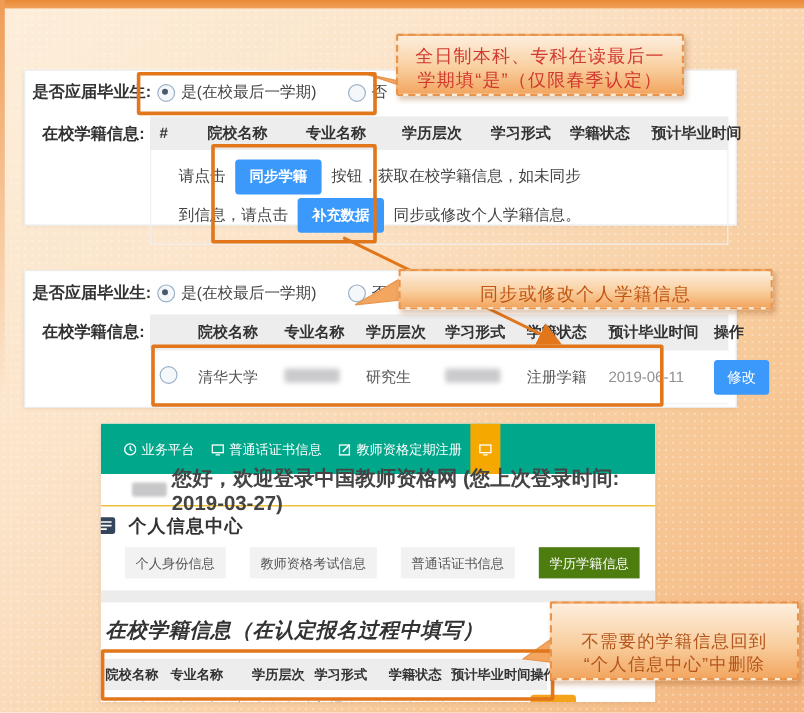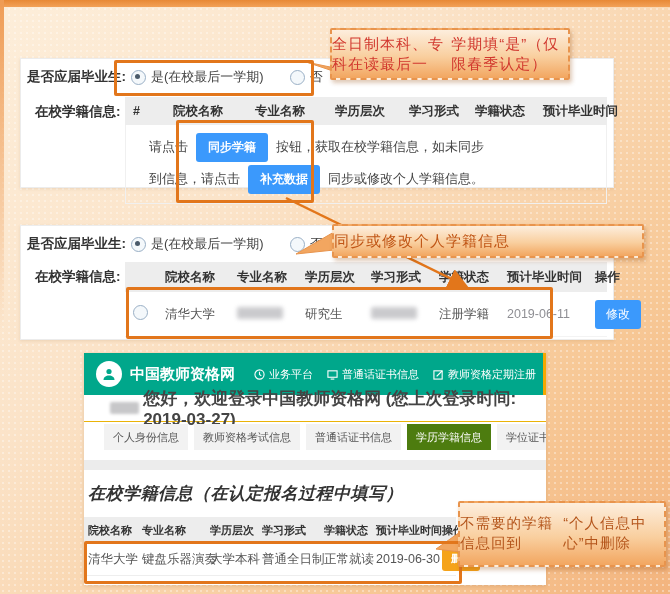--- a/index.html
+++ b/index.html
@@ -65,21 +65,21 @@
   .nav-item{display:flex;align-items:center;gap:4px;padding:0 7px;white-space:nowrap;cursor:pointer;}
   .nav-item.active{background:#f5a800;}
   .nav-item svg{flex:none;}
   .welcome{height:26px;display:flex;align-items:center;padding-left:26px;font-size:17px;
     font-weight:bold;color:#444;border-bottom:1px solid #eab308;}
   .name-blob{display:inline-block;width:34px;height:12px;background:#c7c7c9;border-radius:2px;
     filter:blur(1.5px);margin-right:4px;}
   .heading-row{height:32px;display:flex;align-items:center;gap:10px;margin-left:-5px;padding-left:0;}
   .list-icon{width:18px;height:16px;flex:none;}
   .heading-title{font-size:15px;font-weight:bold;color:#333;letter-spacing:1px;}
-  .tabs{display:flex;gap:6px;padding-left:20px;margin-top:2px;}
+  .tabs{display:flex;gap:20px;padding-left:20px;margin-top:2px;}
   .tab{height:26px;display:flex;align-items:center;padding:0 9px;background:#f2f2f2;color:#555;
     font-size:11px;cursor:pointer;white-space:nowrap;}
   .tab.active{background:#4d7c0f;color:#fff;}
   .gray-strip{height:10px;background:#ececec;margin-top:10px;}
   .sub-title{font-size:17px;font-weight:bold;color:#333;margin:12px 0 12px 4px;letter-spacing:.5px;font-style:italic;}
   .tbl3{width:372px;font-size:11px;color:#555;}
   .tbl3 .thead{height:26px;font-size:11px;}
   .p3c0{width:50px;padding-left:4px;} .p3c1{width:64px;} .p3c2{width:48px;} .p3c3{width:58px;}
   .p3c4{width:48px;} .p3c5{width:62px;} .p3c6{width:42px;}
   .tbl3 .trow{height:32px;border-bottom:1px solid #eee;}
@@ -89,21 +89,21 @@
   
   #overlay-svg{position:absolute;left:0;top:0;z-index:5;pointer-events:none;}
   .hbox{position:absolute;border:3px solid #e2761b;border-radius:2px;z-index:6;pointer-events:none;}
   #hb1{left:114px;top:60px;width:194px;height:30px;}
   #hb2{left:176px;top:120px;width:132px;height:77px;}
   #hb3{left:126px;top:287px;width:421px;height:46px;}
   #hb4{left:84px;top:541px;width:372px;height:37px;}
   .callout{position:absolute;z-index:7;border:2px dashed #e8944d;border-radius:2px;
     background:linear-gradient(180deg,#fdeedd 0%,#f9cf9f 55%,#f2a660 100%);
     box-shadow:2px 3px 4px rgba(150,75,15,.three);box-shadow:2px 3px 4px rgba(150,75,15,.3);
-    display:flex;flex-direction:row;justify-content:space-between;align-items:center;
+    display:flex;flex-direction:column;justify-content:flex-end;align-items:center;
     letter-spacing:1px;line-height:1.35;}
   #callout-top{left:330px;top:28px;width:236px;height:48px;color:#d1382e;font-size:15px;}
   #callout-mid{left:332px;top:224px;width:308px;height:30px;color:#c05515;font-size:15px;}
   #callout-bot{left:458px;top:501px;width:204px;height:62px;color:#b4551b;font-size:14.5px;}
 </style>
 </head>
 <body>
 
 <div id="stage">
   <div class="top-strip"></div>
@@ -171,29 +171,20 @@
         <span class="td p2c4"><span class="blur-blob"></span></span>
         <span class="td p2c5">注册学籍</span>
         <span class="td p2c6 semi-blur">2019-06-11</span>
         <span class="td p2c7"><span class="btn-edit">修改</span></span>
       </div>
     </div>
   </div>
 
   <div id="panel3">
     <div class="site-header">
-      <div class="brand">
-        <span class="logo">
-          <svg width="16" height="16" viewBox="0 0 16 16">
-              <circle cx="8" cy="5.5" r="2.6" fill="#00a78b"></circle>
-              <path d="M2.5 14c0-3 2.5-4.6 5.5-4.6s5.5 1.6 5.5 4.6z" fill="#00a78b"></path>
-            </svg>
-        </span>
-        <span class="site-name">中国教师资格网</span>
-      </div>
       <div class="nav">
         <span class="nav-item">
           <svg width="11" height="11" viewBox="0 0 12 12">
               <circle cx="6" cy="6" r="5" fill="none" stroke="#fff" stroke-width="1.2"></circle>
               <path d="M6 3v3l2 1.5" fill="none" stroke="#fff" stroke-width="1.2"></path>
             </svg>
           <span>业务平台</span>
         </span>
         <span class="nav-item">
           <svg width="11" height="11" viewBox="0 0 12 12">
@@ -215,20 +206,27 @@
               <path d="M4 11h4" stroke="#fff" stroke-width="1.2"></path>
             </svg>
 
         </span>
 
       </div>
     </div>
     <div class="welcome">
       <span class="name-blob"></span>
       <span>您好，欢迎登录中国教师资格网 (您上次登录时间: 2019-03-27)</span>
+    </div>
+    <div class="heading-row">
+      <svg class="list-icon" viewBox="0 0 18 16">
+          <rect x="0" y="1" width="17" height="14" rx="2" fill="#33465b"></rect>
+          <path d="M4 5h10M4 8h10M4 11h6" stroke="#fff" stroke-width="1.4"></path>
+        </svg>
+      <span class="heading-title">个人信息中心</span>
     </div>
     <div class="tabs">
       <span class="tab">个人身份信息</span>
       <span class="tab">教师资格考试信息</span>
       <span class="tab">普通话证书信息</span>
       <span class="tab active">学历学籍信息</span>
       <span class="tab">学位证书信息</span>
 
     </div>
     <div class="gray-strip"></div>

